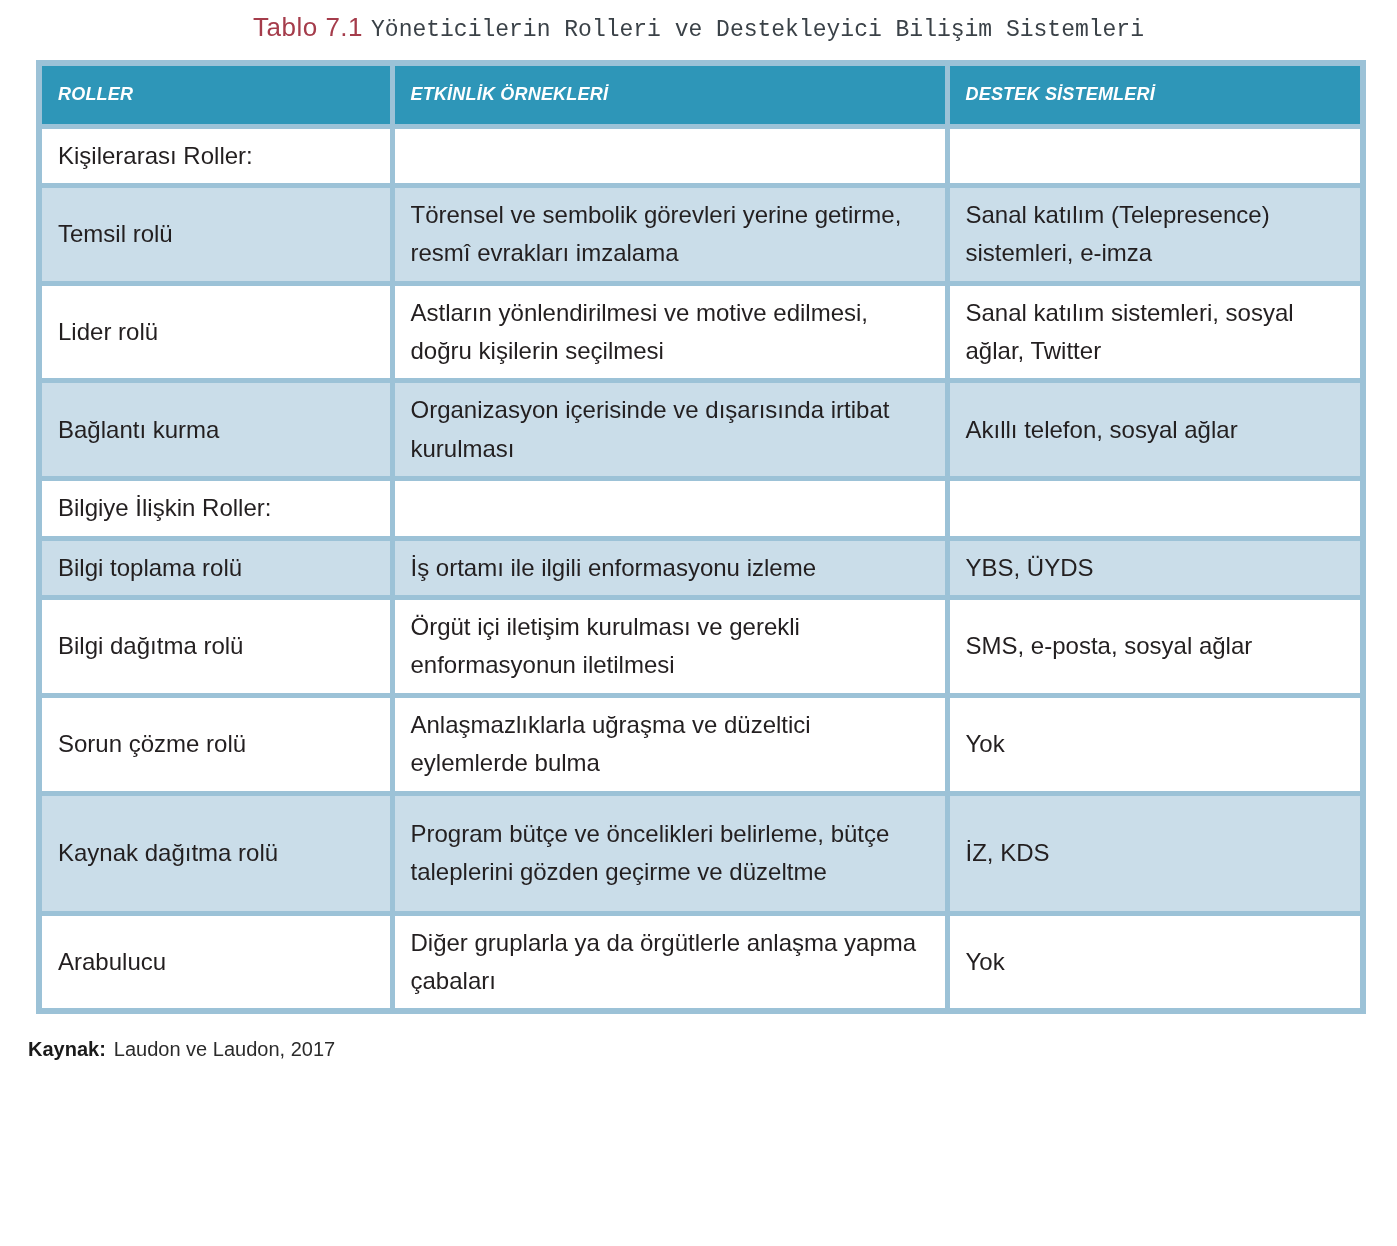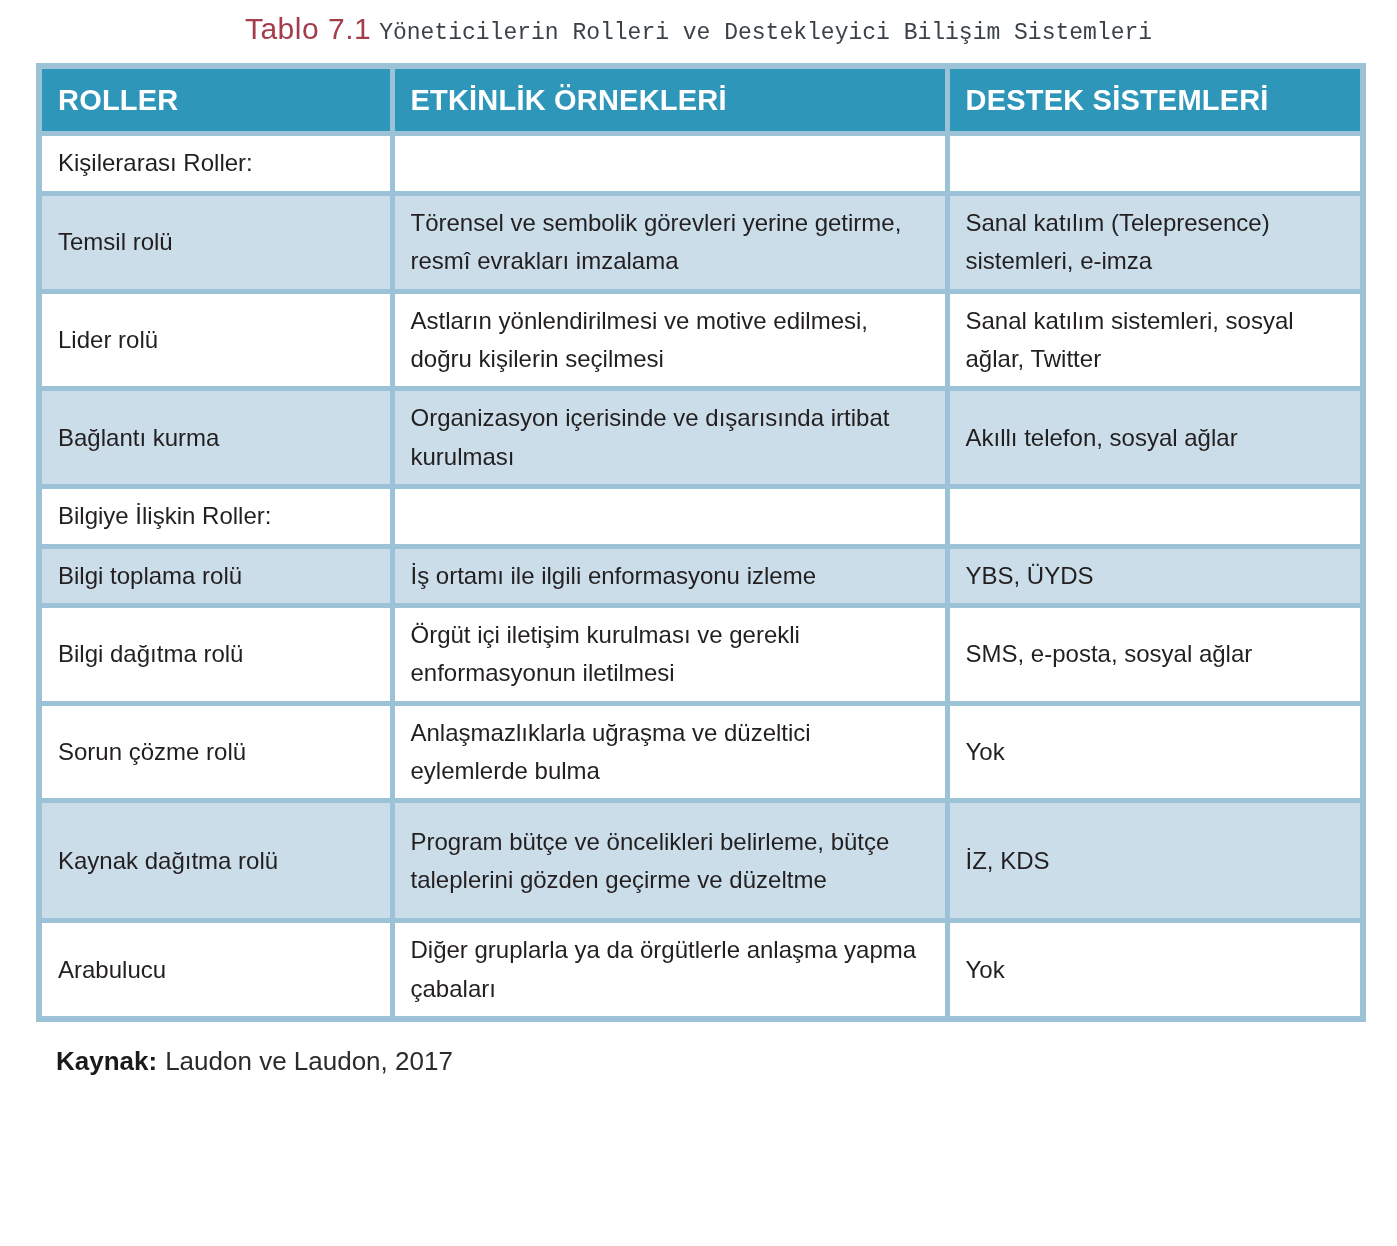--- a/index.html
+++ b/index.html
@@ -22,21 +22,21 @@
     background: #ffffff;
     position: relative;
   }
   .title {
     text-align: center;
     padding-top: 12px;
     white-space: nowrap;
   }
   .title-label {
     color: var(--title-accent);
-    font-size: 30px;
+    font-size: 26px;
     font-weight: 400;
     letter-spacing: 0.5px;
   }
   .title-text {
     color: #3a4147;
     font-size: 23px;
     font-weight: 400;
     margin-left: 8px;
     font-family: Liberation Mono, monospace;
   }
@@ -54,33 +54,34 @@
     vertical-align: middle;
     color: var(--text);
     font-size: 24px;
     line-height: 1.6;
     overflow: hidden;
   }
   table.roles thead th {
     background: var(--header-bg);
     color: #ffffff;
     font-weight: 700;
-    font-size: 29px;
+    font-size: 18px;
     height: 63px;
     letter-spacing: 0.2px;
+    font-style: italic;
   }
   tr.alt td { background: var(--row-alt-bg); }
   tr.h55  { height: 55px; }
   tr.h57  { height: 57px; }
   tr.h88  { height: 88px; }
   tr.h120 { height: 120px; }
   tr.h95  { height: 95px; }
   .source {
-    margin: 24px 0 0 56px;
-    font-size: 26px;
+    margin: 24px 0 0 28px;
+    font-size: 20px;
     color: #2b2b2b;
   }
   .source-label {
     font-weight: 700;
     color: #1a1a1a;
     margin-right: 8px;
   }
 </style>
 </head>
 <body>

